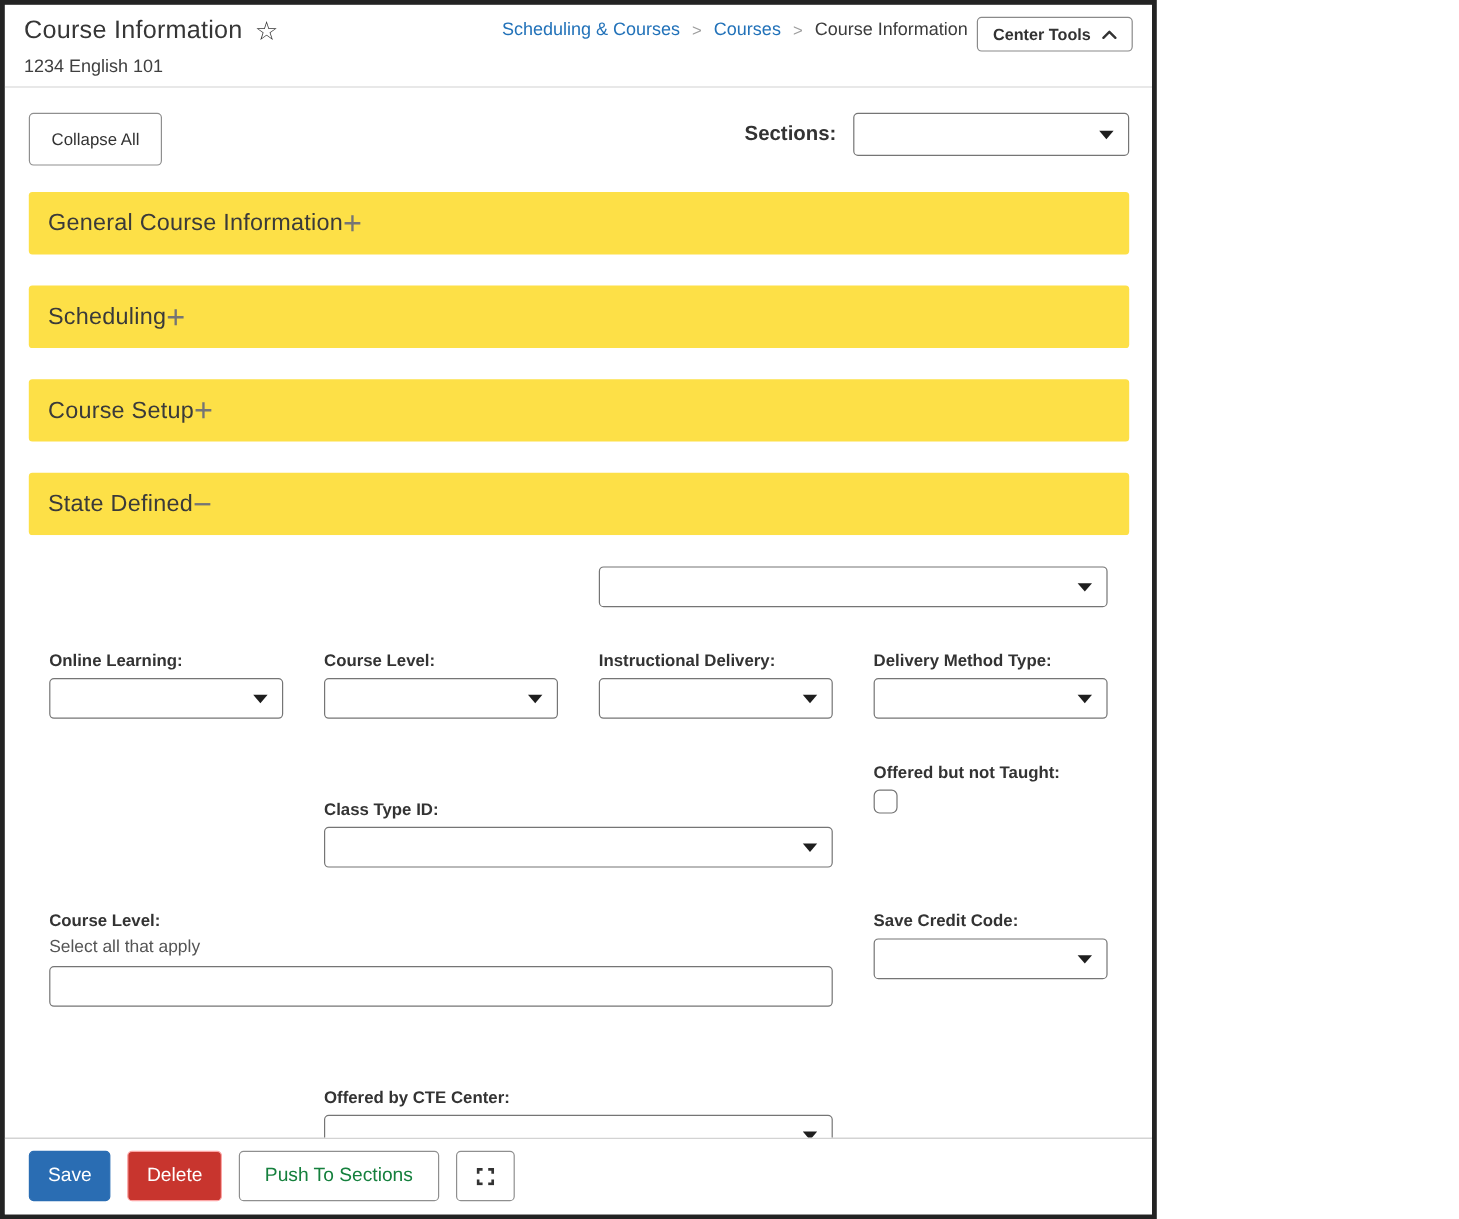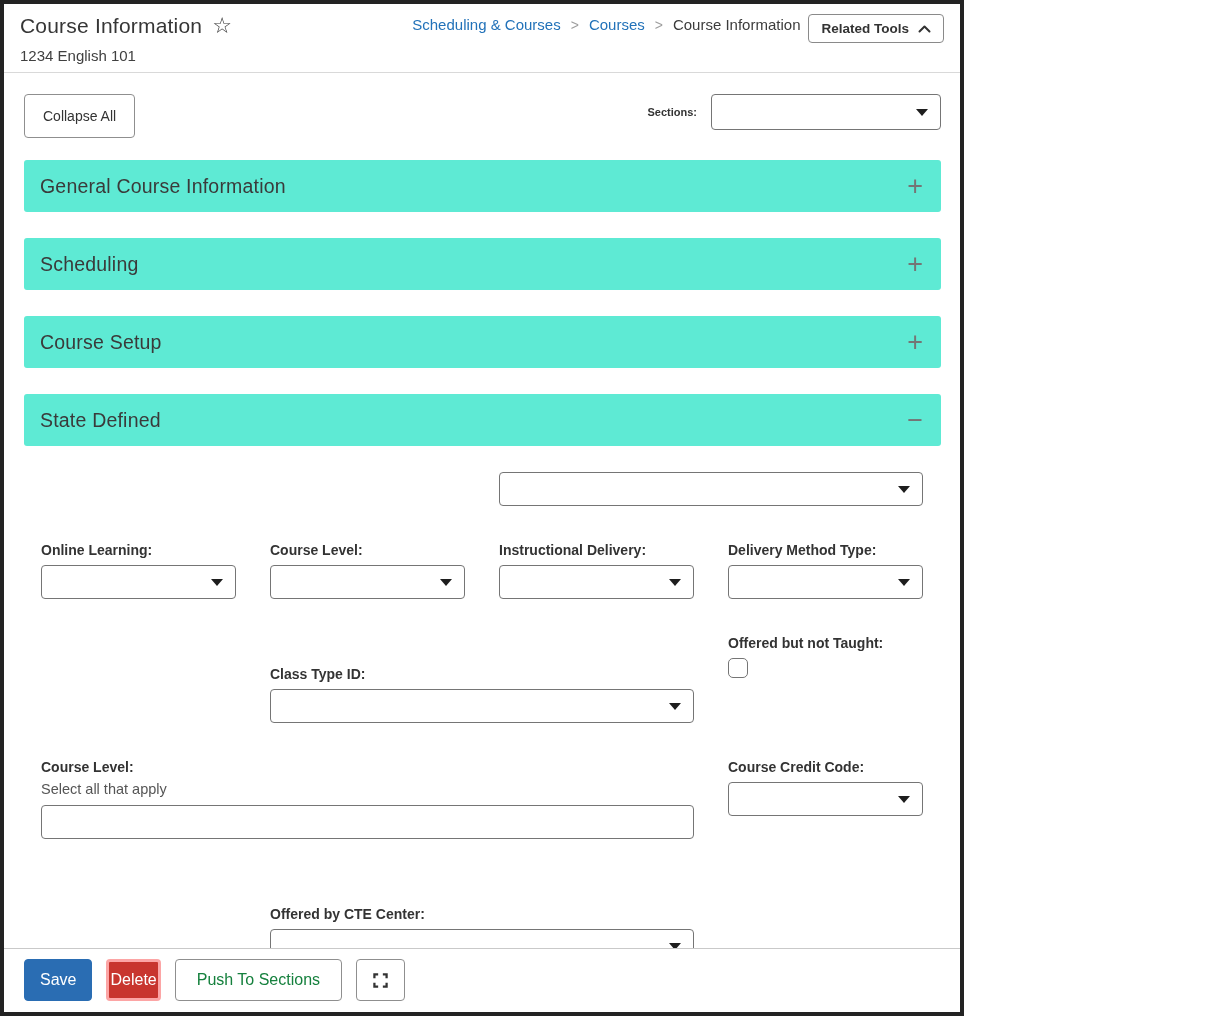--- a/index.html
+++ b/index.html
@@ -111,21 +111,21 @@
     color: #333;
     cursor: pointer;
     font-family: inherit;
   }
   .sections-group {
     display: flex;
     align-items: center;
     gap: 14px;
   }
   .sections-label {
-    font-size: 11px;
+    font-size: 17px;
     font-weight: 700;
     color: #333;
   }
 
   
   .select-box {
     position: relative;
     height: 34px;
     border: 1px solid #757575;
     border-radius: 4px;
@@ -158,25 +158,24 @@
     background: #fff;
     width: 100%;
   }
 
   
   .accordion {
     margin-bottom: 26px;
   }
   .accordion-header {
     height: 52px;
-    background: #5eead4;
+    background: #fde047;
     border-radius: 3px;
     display: flex;
     align-items: center;
-    justify-content: space-between;
     padding: 0 18px 0 16px;
     cursor: pointer;
   }
   .accordion-title {
     font-size: 19.5px;
     color: #3a3a3a;
     letter-spacing: .2px;
   }
   .accordion-toggle-icon {
     font-size: 27px;
@@ -242,23 +241,23 @@
     cursor: pointer;
   }
   .save-btn {
     background: #2a6db3;
     border: 1px solid #2a6db3;
     color: #fff;
     padding: 0 15px;
   }
   .delete-btn {
     background: #c8352e;
-    border: 3px solid #fca5a5;
+    border: 1px solid #fca5a5;
     color: #fff;
-    padding: 0 1px;
+    padding: 0 15px;
   }
   .push-btn {
     background: #fff;
     border: 1px solid #8f8f8f;
     color: #15803d;
     padding: 0 21px;
   }
   .fullscreen-btn {
     background: #fff;
     border: 1px solid #8f8f8f;
@@ -283,21 +282,21 @@
     </div>
     <div class="header-right">
       <div class="breadcrumb">
         <a class="crumb-link">Scheduling &amp; Courses</a>
         <span class="crumb-sep">&gt;</span>
         <a class="crumb-link">Courses</a>
         <span class="crumb-sep">&gt;</span>
         <span class="crumb-current">Course Information</span>
       </div>
       <button class="related-tools-btn">
-        <span>Related Tools</span>
+        <span>Center Tools</span>
         <svg width="13" height="8" viewBox="0 0 13 8">
             <polyline points="1.5,6.5 6.5,1.5 11.5,6.5" fill="none" stroke="#333" stroke-width="2" stroke-linecap="round" stroke-linejoin="round"></polyline>
           </svg>
       </button>
     </div>
   </div>
 
   <div class="main-area">
 
     <div class="toolbar-row">
@@ -389,21 +388,21 @@
             <div class="checkbox"></div>
           </div>
 
           <div class="field col-1-4">
             <span class="field-label">Course Level:</span>
             <div class="field-hint">Select all that apply</div>
             <div class="text-input"></div>
           </div>
 
           <div class="field">
-            <span class="field-label">Course Credit Code:</span>
+            <span class="field-label">Save Credit Code:</span>
             <div class="select-box">
               <span class="select-value"></span>
               <span class="arrow-down-icon"></span>
             </div>
           </div>
           <div class="field col-2-4">
             <span class="field-label">Offered by CTE Center:</span>
             <div class="select-box">
               <span class="select-value"></span>
               <span class="arrow-down-icon"></span>

